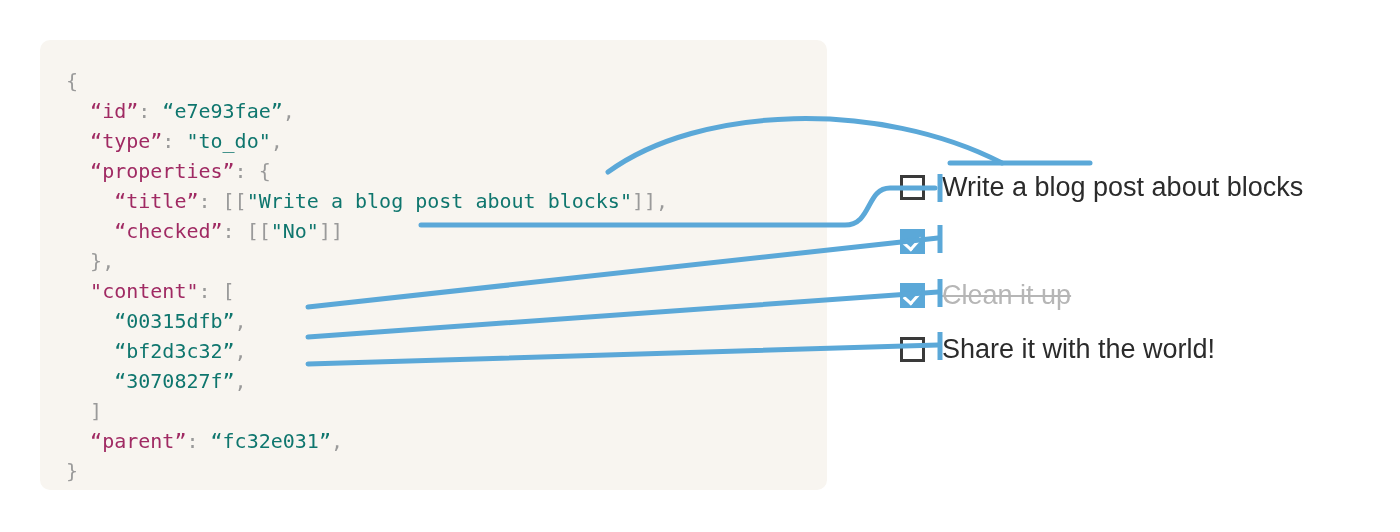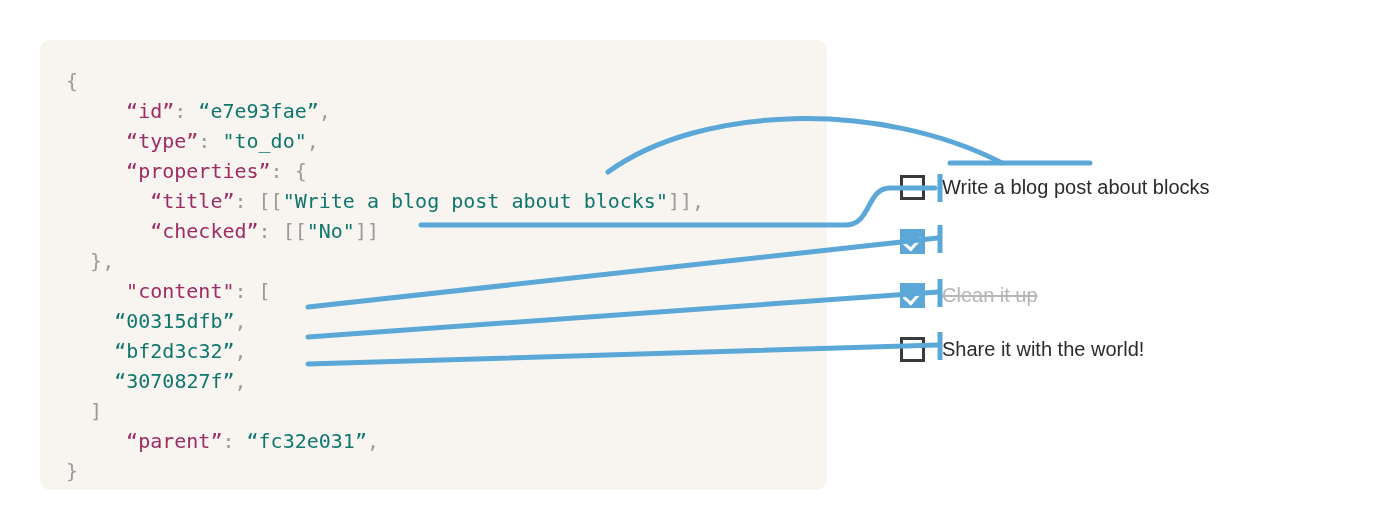--- a/index.html
+++ b/index.html
@@ -28,21 +28,21 @@
   #code-block {
     position: absolute;
     left: 26px;
     top: 26px;
     font-family: "DejaVu Sans Mono", "Liberation Mono", monospace;
     font-size: 20px;
     line-height: 30px;
     white-space: pre;
     color: #8f8f8f;
   }
-  .tok-key   { color: #A02A63; margin-left: 36px; }
+  .tok-key   { color: #A02A63; }
   .tok-str   { color: #0f766e; }
   .tok-punc  { color: #9a9a9a; }
 
   
   #todo-list {
     position: absolute;
     left: 900px;
     top: 160px;
     width: 470px;
   }
@@ -72,21 +72,21 @@
     left: 7px;
     top: 4px;
     width: 8px;
     height: 14px;
     border: solid #ffffff;
     border-width: 0 3px 3px 0;
     transform: rotate(42deg);
   }
   .todo-label {
     margin-left: 17px;
-    font-size: 20px;
+    font-size: 27px;
     color: #2b2b2b;
     white-space: nowrap;
   }
   .todo-row.done .todo-label {
     color: #B6B6B6;
     text-decoration: line-through;
     text-decoration-thickness: 2px;
   }
 
   

